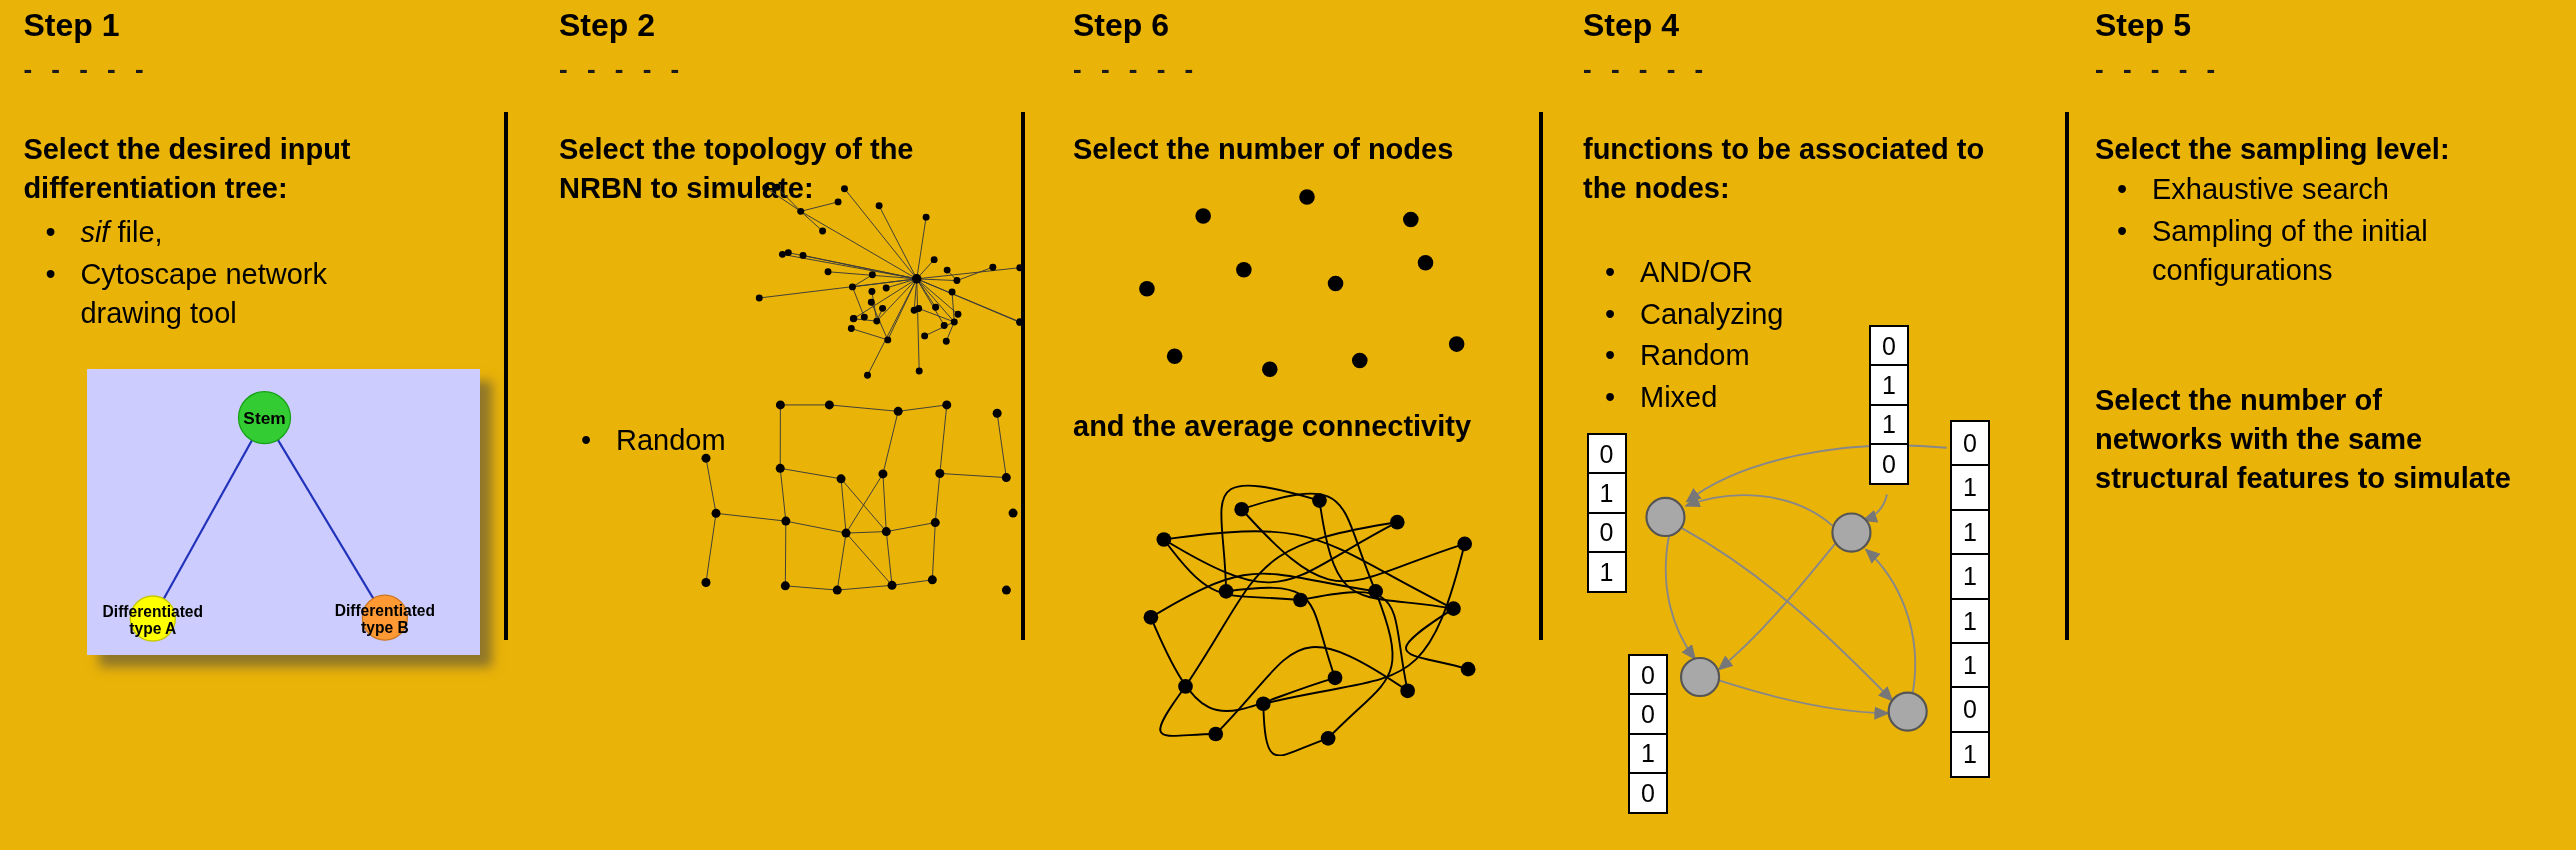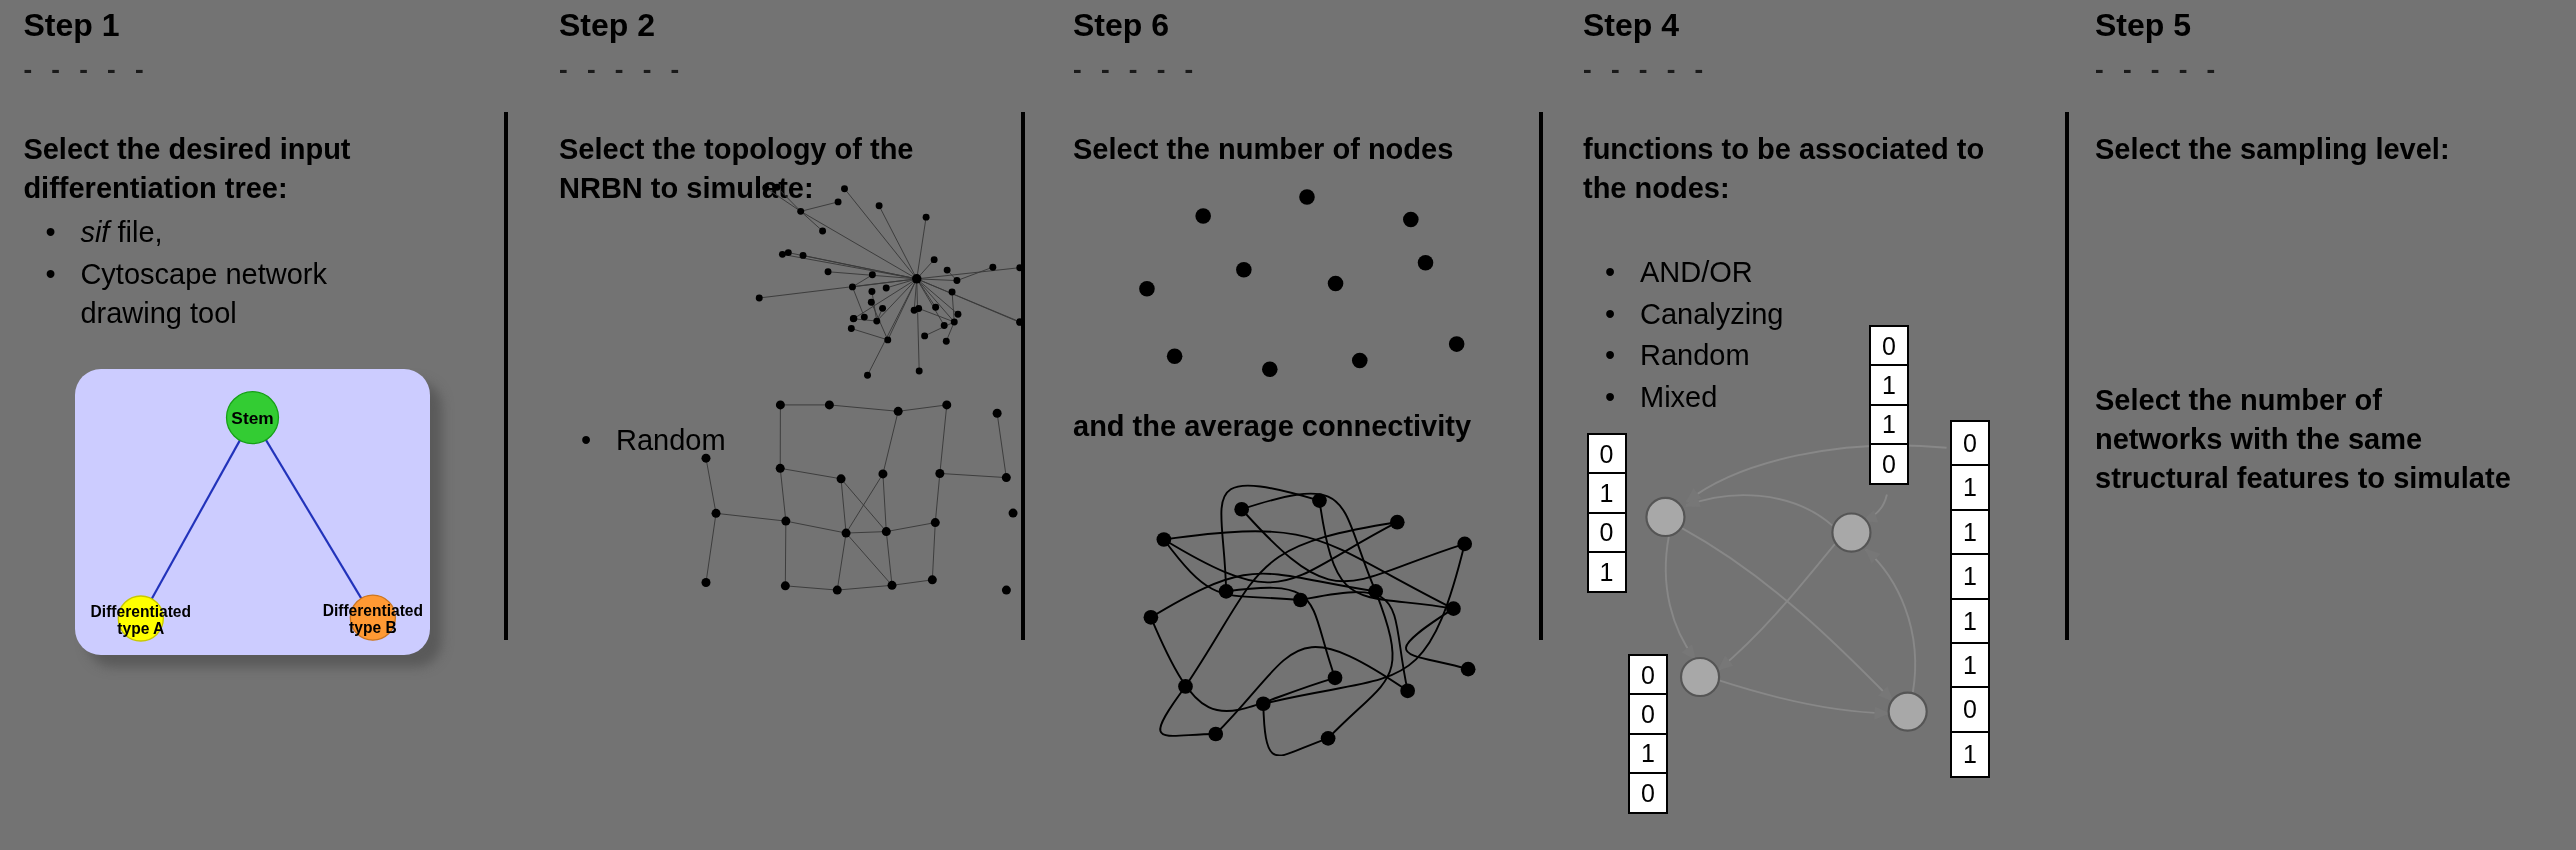--- a/index.html
+++ b/index.html
@@ -1,28 +1,28 @@
 <!DOCTYPE html>
 <html style="font-size:14px"><head>
 <meta charset="utf-8">
 <style>
   html,body{margin:0;padding:0;background:#fff;}
-  .canvas{position:relative;width:2576px;height:851px;background:#737373;color:#000;
+  .canvas{position:relative;width:2576px;height:851px;background:#eab308;color:#000;
           font-family:"Liberation Sans",sans-serif;overflow:hidden;}
   .col{position:absolute;top:0;height:851px;}
   .title{position:absolute;top:7px;left:0;margin:0;font-size:32px;font-weight:bold;}
   .dashes{position:absolute;top:54px;left:0;font-size:26px;font-weight:bold;letter-spacing:6px;color:#1a1a1a;}
   .tblock{position:absolute;left:0;right:0;font-weight:bold;}
   .tline{font-size:29px;line-height:39px;}
   ul.bullets{position:absolute;margin:0;padding:0 0 0 57px;list-style:none;}
   ul.bullets li{position:relative;font-size:29px;line-height:39px;margin:0 0 2.6px 0;}
   ul.bullets li::before{content:"\2022";position:absolute;left:-35px;top:0;}
   .divider{position:absolute;top:112px;height:528px;width:3.5px;background:#000;}
-  .treebox{position:absolute;left:52px;top:369px;width:355px;height:286px;
-           box-shadow:12px 12px 10.4px rgba(70,70,70,0.55);border-radius:26px;}
+  .treebox{position:absolute;left:64px;top:369px;width:393px;height:286px;
+           box-shadow:12px 12px 10.4px rgba(70,70,70,0.55);}
   .gfx{position:absolute;}
   svg text{font-family:"Liberation Sans",sans-serif;}
   .boolwrap{position:absolute;left:0;top:318px;width:472px;height:532px;}
   .boolwrap svg{position:absolute;left:0;top:0;}
   .btable{position:absolute;}
   .bcell{width:36px;height:38px;border:2.6px solid #000;background:#fff;
          display:flex;align-items:center;justify-content:center;font-size:25px;}
   .bcell + .bcell{margin-top:-2.6px;}
   .tall .bcell{height:43px;}
 </style>
@@ -347,20 +347,24 @@
       </div>
     </div>
   </section>
 
   <section class="col" style="left:2095px;width:476px">
     <h2 class="title">Step 5</h2>
     <div class="dashes">- - - - -</div>
     <div class="tblock" style="top:130px">
       <div class="tline"><span>Select the </span><b>sampling level</b><span>:</span></div>
     </div>
+    <ul class="bullets" style="top:170px;width:407px">
+      <li>Exhaustive search</li>
+      <li>Sampling of the initial configurations</li>
+    </ul>
     <div class="tblock" style="top:381px">
       <div class="tline"><span>Select the </span><b>number of</b></div>
       <div class="tline"><b>networks</b><span> with the same</span></div>
       <div class="tline"><span>structural features to simulate</span></div>
     </div>
   </section>
 
 </div>
 
 

